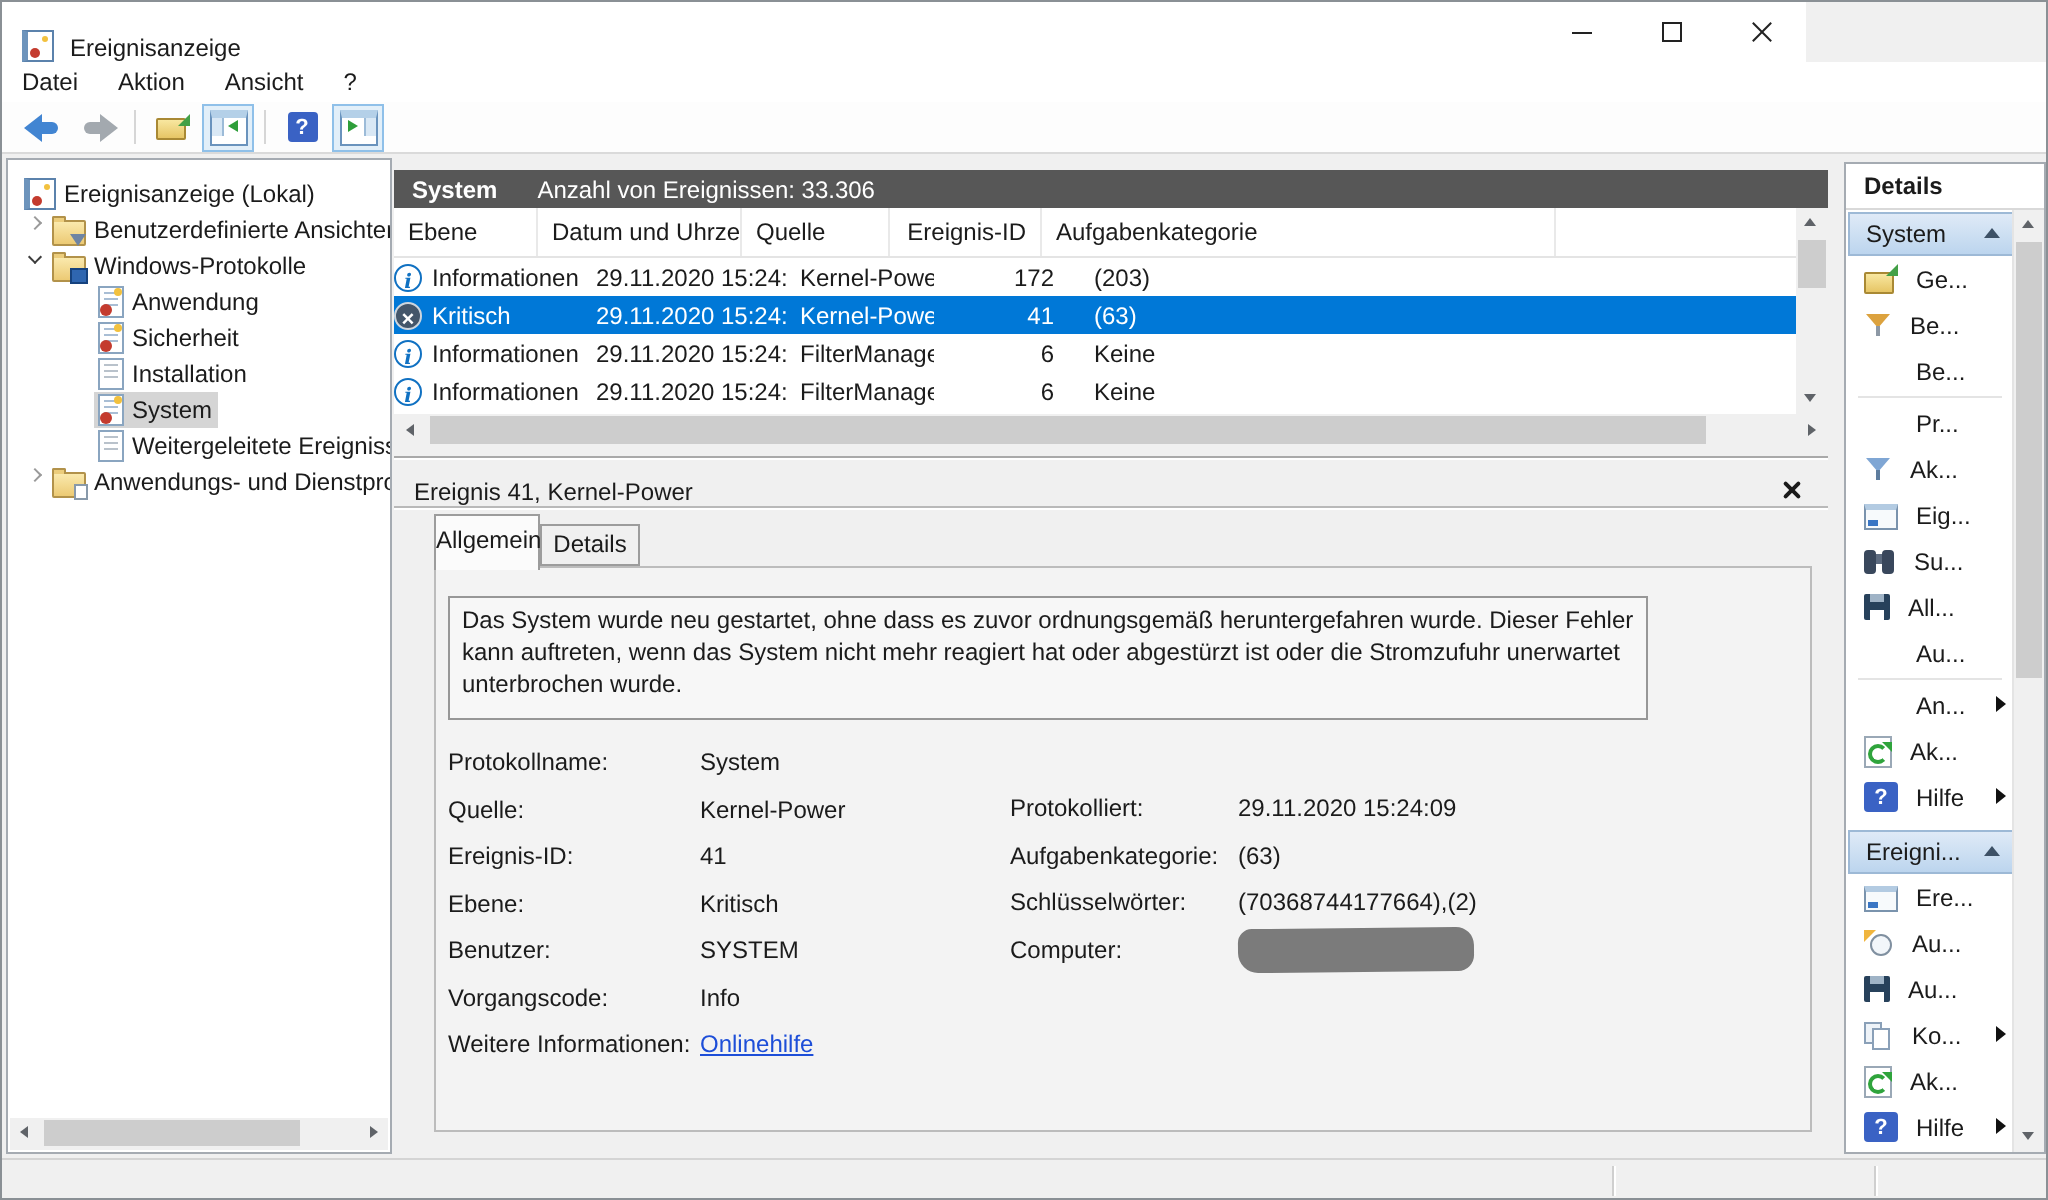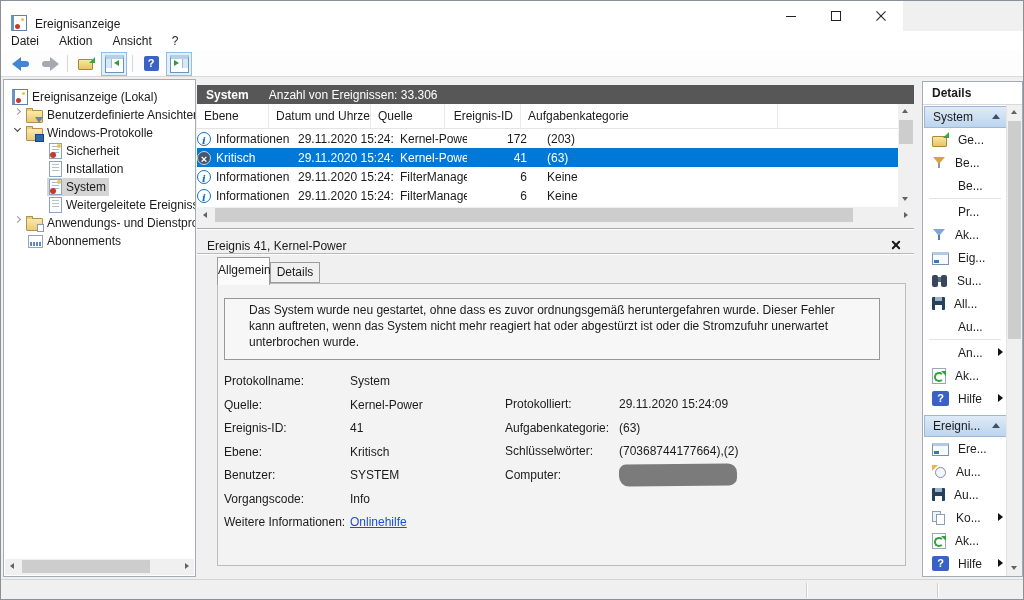--- a/index.html
+++ b/index.html
@@ -120,22 +120,22 @@
   .detail-close{margin-left:auto;width:16px;height:16px;position:relative}
   .detail-close::before,.detail-close::after{content:"";position:absolute;left:50%;top:50%;width:11px;height:2px;background:#1a1a1a;border-radius:1px}
   .detail-close::before{transform:translate(-50%,-50%) rotate(45deg)}
   .detail-close::after{transform:translate(-50%,-50%) rotate(-45deg)}
   .tabs{position:absolute;left:20px;top:28px;height:27px;z-index:2}
   .tab{position:absolute;top:5px;height:21px;background:#f0f0f0;border:1px solid #9c9c9c;box-sizing:border-box;text-align:center;line-height:19px;font-size:12px}
   .tab.active{top:0;height:28px;background:#fbfbfb;border-bottom:none;line-height:24px;z-index:3}
   .tab-allgemein{left:0;width:53px}
   .tab-details{left:53px;width:50px}
   .tabbox{position:absolute;left:20px;top:54px;width:689px;height:283px;background:#f3f3f3;border:1px solid #bcbcbc;box-sizing:border-box;z-index:1}
-  .descbox{position:absolute;left:6px;top:14px;width:656px;height:62px;background:#f7f7f7;border:1px solid #979797;box-sizing:border-box;
-    padding:3px 24px;line-height:16px;overflow:hidden}
+  .descbox{position:absolute;left:6px;top:14px;width:600px;height:62px;background:#f7f7f7;border:1px solid #979797;box-sizing:border-box;
+    padding:3px 6px;line-height:16px;overflow:hidden}
   .fcol{position:absolute}
   .fl{left:6px;top:90px;width:280px}
   .fr{left:287px;top:113px;width:396px}
   .frow{height:23.5px;display:flex;align-items:flex-start}
   .flabel{width:126px;flex:none}
   .fr .flabel{width:114px}
   .fvalue{white-space:nowrap}
   .link{color:#1d4ed8;text-decoration:underline}
   .redacted{width:118px;height:22px;background:#7b7b7b;border-radius:7px 9px 8px 10px;margin-top:-4px;transform:rotate(-.6deg)}
 
@@ -251,20 +251,26 @@
       <div class="trow lvl1">
         <span class="ico chev ic-expanded"></span>
         <span class="tsel">
             <span class="ico ic-folder-logs"></span>
             <span class="tlabel">Windows-Protokolle</span>
           </span>
       </div>
       <div class="trow lvl2">
         <span class="tsel">
             <span class="ico ic-log-event"></span>
+            <span class="tlabel">Anwendung</span>
+          </span>
+      </div>
+      <div class="trow lvl2">
+        <span class="tsel">
+            <span class="ico ic-log-event"></span>
             <span class="tlabel">Sicherheit</span>
           </span>
       </div>
       <div class="trow lvl2">
         <span class="tsel">
             <span class="ico ic-log-plain"></span>
             <span class="tlabel">Installation</span>
           </span>
       </div>
       <div class="trow lvl2 sel">
@@ -277,26 +283,20 @@
         <span class="tsel">
             <span class="ico ic-log-plain"></span>
             <span class="tlabel">Weitergeleitete Ereignisse</span>
           </span>
       </div>
       <div class="trow lvl1">
         <span class="ico chev ic-collapsed"></span>
         <span class="tsel">
             <span class="ico ic-folder-apps"></span>
             <span class="tlabel">Anwendungs- und Dienstprotokolle</span>
-          </span>
-      </div>
-      <div class="trow lvl1" style="padding-left:22px">
-        <span class="tsel">
-            <span class="ico ic-subscription"></span>
-            <span class="tlabel">Abonnements</span>
           </span>
       </div>
     </div>
     <div class="strack abs" id="side-scroll">
       <div class="sbtn left" style="left:0;top:0"></div>
       <div class="sthumb" style="left:17px;top:1px;width:128px;height:13px"></div>
       <div class="sbtn right" style="right:0;top:0"></div>
     </div>
   </div>
 

